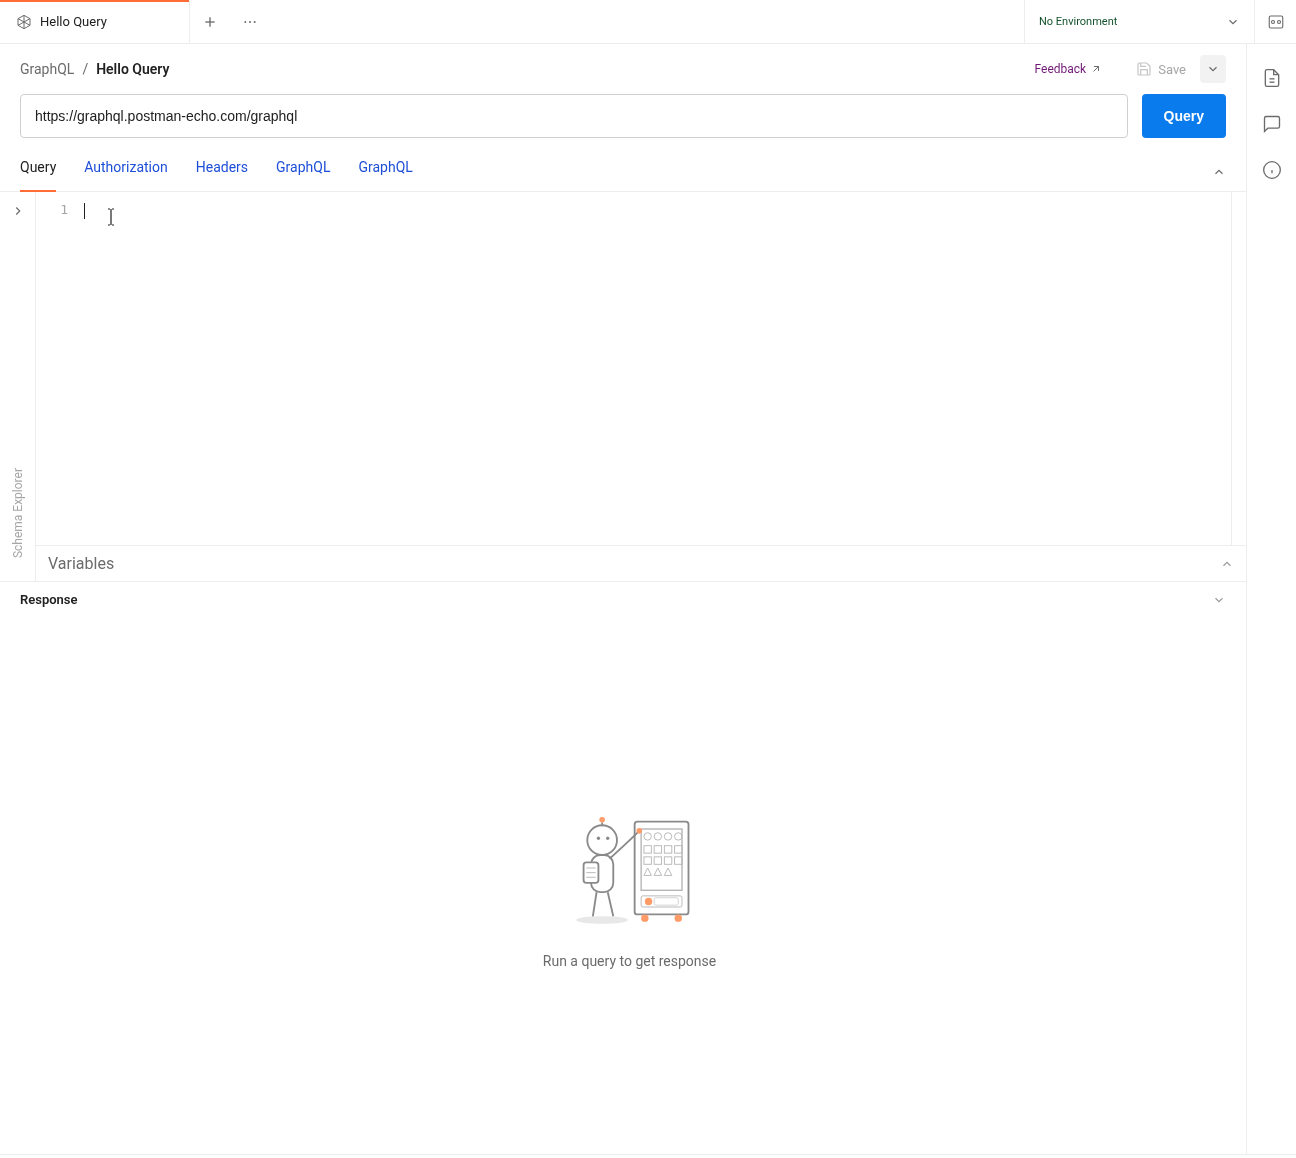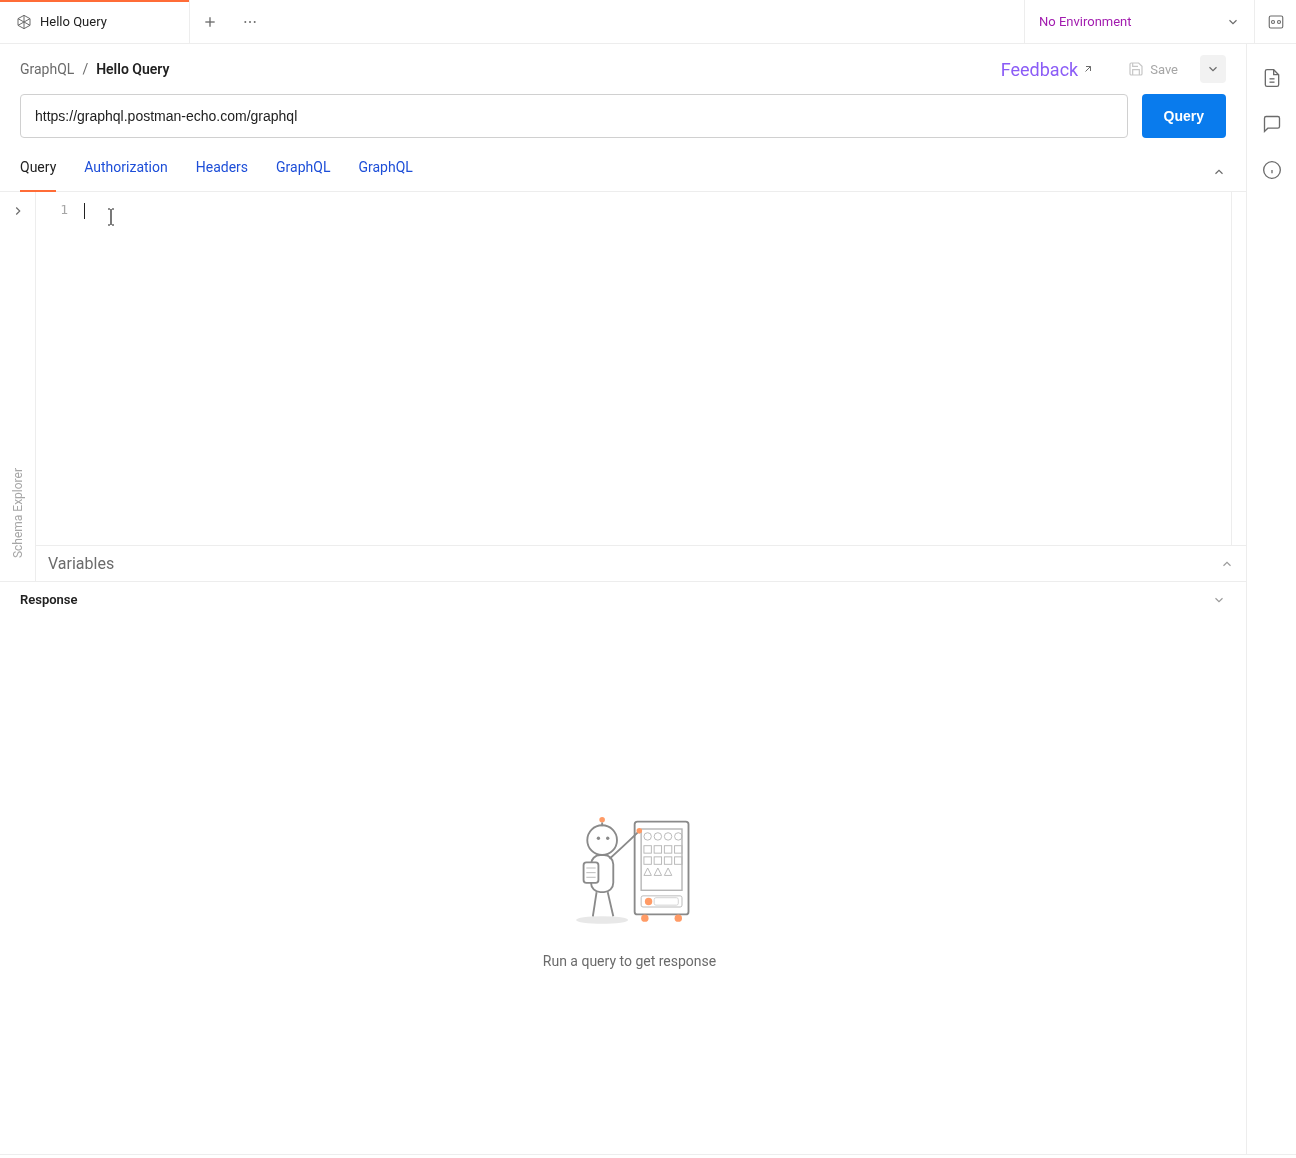--- a/index.html
+++ b/index.html
@@ -29,21 +29,21 @@
   .tab-label { font-size: 13px; color: #212121; }
   .tabbar-actions {
     display: flex; align-items: center;
   }
   .tabbar-btn { width: 40px; height: 100%; display: flex; align-items: center; justify-content: center; cursor: pointer; color: #6b6b6b; }
   .tabbar-spacer { flex: 1; }
   .env-select {
     display: flex; align-items: center; justify-content: space-between;
     padding: 0 14px; min-width: 230px;
     border-left: 1px solid #ededed;
-    color: #a21caf; cursor: pointer; font-size: 13px;
+    color: #14532d; cursor: pointer; font-size: 11px;
   }
   .env-quicklook { width: 42px; display: flex; align-items: center; justify-content: center; border-left: 1px solid #ededed; color: #6b6b6b; cursor: pointer;}
 
   
   .body-row { flex: 1; display: flex; min-height: 0; }
 
   .main { flex: 1; display: flex; flex-direction: column; min-width: 0; }
   .right-rail {
     width: 50px; border-left: 1px solid #ededed;
     display: flex; flex-direction: column; align-items: center; gap: 26px;
@@ -56,22 +56,22 @@
   .header-row {
     display: flex; align-items: center; height: 50px; padding: 0 20px;
     gap: 12px;
     justify-content: space-between;
   }
   .breadcrumb { display: flex; align-items: center; gap: 8px; font-size: 14px; }
   .breadcrumb .dim { color: #6b6b6b; }
   .breadcrumb .sep { color: #6b6b6b; }
   .breadcrumb .current { font-weight: 600; color: #212121; }
   .header-spacer { flex: 1; }
-  .feedback { color: #8b5cf6; font-size: 18px; cursor: pointer; display: flex; align-items: center; gap: 4px;}
-  .save-group { display: flex; align-items: center; gap: 8px; margin-left: 12px; }
+  .feedback { color: #701a75; font-size: 12px; cursor: pointer; display: flex; align-items: center; gap: 4px;}
+  .save-group { display: flex; align-items: center; gap: 0; margin-left: 12px; }
   .save-btn { display: flex; align-items: center; gap: 6px; color: #a6a6a6; padding: 6px 10px; cursor: default; font-size: 13px;}
   .save-chevron { background: #f2f2f2; border-radius: 4px; width: 26px; height: 28px; display:flex;align-items:center;justify-content:center; margin-left:4px; color:#6b6b6b; cursor:pointer;}
 
   
   .url-row { display: flex; gap: 14px; padding: 0 20px 14px 20px; }
   .url-input {
     flex: 1; height: 44px; border: 1px solid #d0d0d0; border-radius: 4px;
     padding: 0 14px; font-size: 14px; color: #212121;
   }
   .query-btn {

